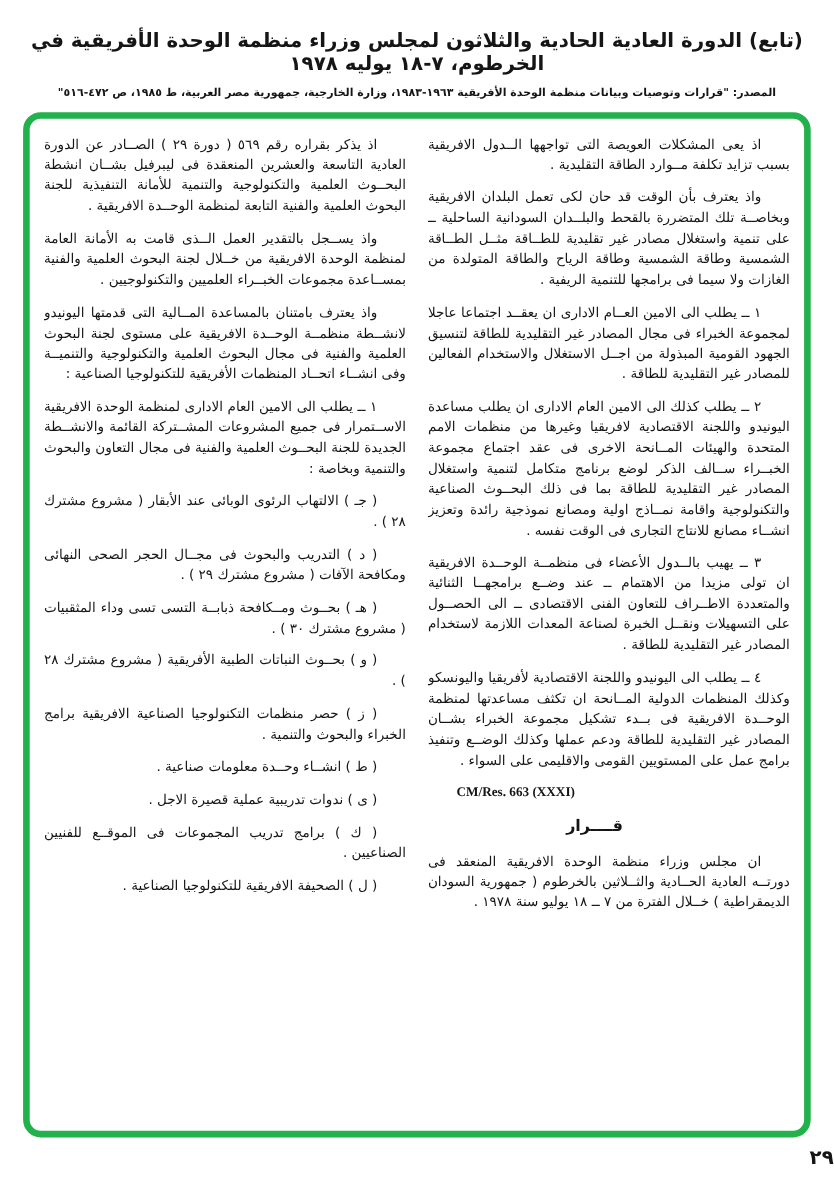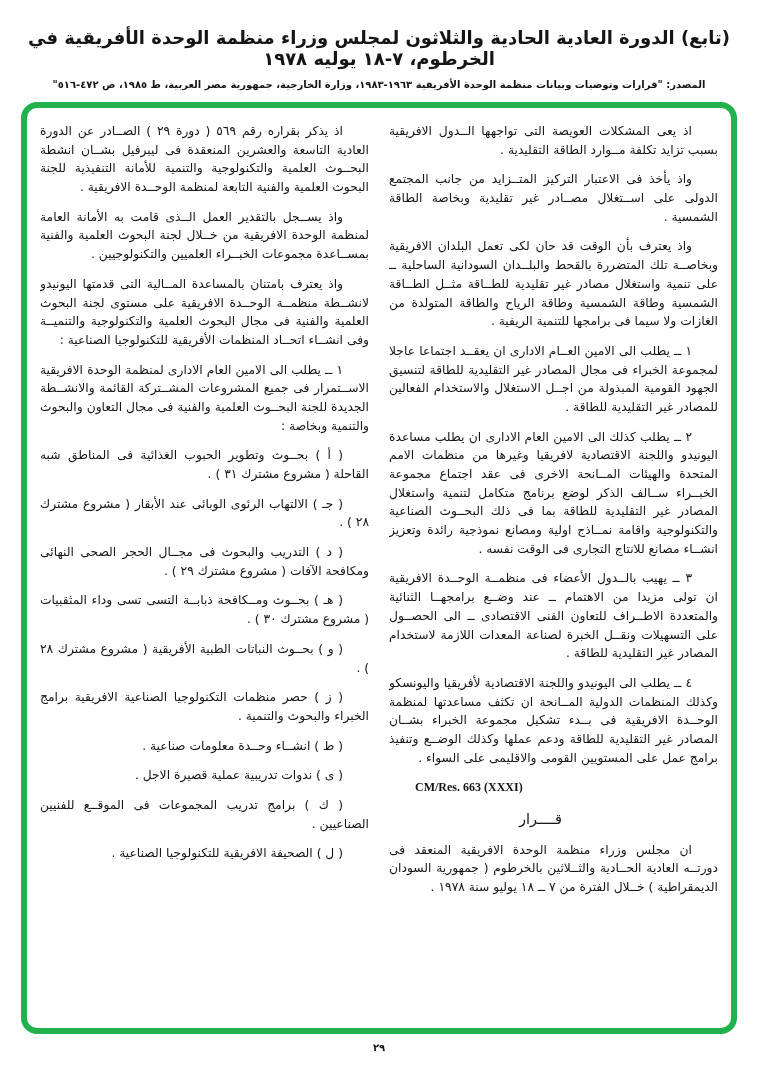--- a/index.html
+++ b/index.html
@@ -59,72 +59,70 @@
     direction:ltr;
     text-align:left;
     font-family:"Liberation Serif",serif;
     font-size:12px;
     font-weight:bold;
     text-indent:0;
     margin:14px 0 16px 0;
   }
   .resolution-title{
     text-align:center;
-    font-weight:normal;
+    font-weight:bold;
     font-size:14.5px;
     text-indent:0;
     margin:0 0 16px 0;
   }
   .resolution-subtitle{
     text-align:center;
     font-weight:bold;
     font-size:12.8px;
     text-indent:0;
     margin:0 0 12px 0;
   }
   .page-number{
     position:absolute;
     left:0;right:0;
     top:1042px;
-    text-align:center;
+    text-align:right;
     font-weight:bold;
-    font-size:10px;
+    font-size:18px;
     direction:rtl;
   }
 </style>
 </head>
 <body>
 
 <header class="page-header">
   <div class="header-line1">(تابع) الدورة العادية الحادية والثلاثون لمجلس وزراء منظمة الوحدة الأفريقية في الخرطوم، ٧-١٨ يوليه ١٩٧٨</div>
   <div class="header-line2">المصدر: "قرارات وتوصيات وبيانات منظمة الوحدة الأفريقية ١٩٦٣-١٩٨٣، وزارة الخارجية، جمهورية مصر العربية، ط ١٩٨٥، ص ٤٧٢-٥١٦"</div>
 </header>
 
 <section class="doc-box">
   <div class="columns">
 
     <div class="col">
       <p>اذ يعى المشكلات العويصة التى تواجهها الــدول الافريقية بسبب تزايد تكلفة مــوارد الطاقة التقليدية .</p>
-      <p>واذ يأخذ فى الاعتبار التركيز المتــزايد من جانب المجتمع الدولى على اســتغلال مصــادر غير تقليدية وبخاصة الطاقة الشمسية .</p>
       <p>واذ يعترف بأن الوقت قد حان لكى تعمل البلدان الافريقية وبخاصــة تلك المتضررة بالقحط والبلــدان السودانية الساحلية ــ على تنمية واستغلال مصادر غير تقليدية للطــاقة مثــل الطــاقة الشمسية وطاقة الشمسية وطاقة الرياح والطاقة المتولدة من الغازات ولا سيما فى برامجها للتنمية الريفية .</p>
       <p>١ ــ يطلب الى الامين العــام الادارى ان يعقــد اجتماعا عاجلا لمجموعة الخبراء فى مجال المصادر غير التقليدية للطاقة لتنسيق الجهود القومية المبذولة من اجــل الاستغلال والاستخدام الفعالين للمصادر غير التقليدية للطاقة .</p>
       <p>٢ ــ يطلب كذلك الى الامين العام الادارى ان يطلب مساعدة اليونيدو واللجنة الاقتصادية لافريقيا وغيرها من منظمات الامم المتحدة والهيئات المــانحة الاخرى فى عقد اجتماع مجموعة الخبــراء ســالف الذكر لوضع برنامج متكامل لتنمية واستغلال المصادر غير التقليدية للطاقة بما فى ذلك البحــوث الصناعية والتكنولوجية واقامة نمــاذج اولية ومصانع نموذجية رائدة وتعزيز انشــاء مصانع للانتاج التجارى فى الوقت نفسه .</p>
       <p>٣ ــ يهيب بالــدول الأعضاء فى منظمــة الوحــدة الافريقية ان تولى مزيدا من الاهتمام ــ عند وضــع برامجهــا الثنائية والمتعددة الاطــراف للتعاون الفنى الاقتصادى ــ الى الحصــول على التسهيلات ونقــل الخبرة لصناعة المعدات اللازمة لاستخدام المصادر غير التقليدية للطاقة .</p>
       <p>٤ ــ يطلب الى اليونيدو واللجنة الاقتصادية لأفريقيا واليونسكو وكذلك المنظمات الدولية المــانحة ان تكثف مساعدتها لمنظمة الوحــدة الافريقية فى بــدء تشكيل مجموعة الخبراء بشــان المصادر غير التقليدية للطاقة ودعم عملها وكذلك الوضــع وتنفيذ برامج عمل على المستويين القومى والاقليمى على السواء .</p>
       <p class="resolution-ref">CM/Res. 663 (XXXI)</p>
       <p class="resolution-title">قــــرار</p>
       <p>ان مجلس وزراء منظمة الوحدة الافريقية المنعقد فى دورتــه العادية الحــادية والثــلاثين بالخرطوم ( جمهورية السودان الديمقراطية ) خــلال الفترة من ٧ ــ ١٨ يوليو سنة ١٩٧٨ .</p>
     </div>
 
     <div class="col">
       <p>اذ يذكر بقراره رقم ٥٦٩ ( دورة ٢٩ ) الصــادر عن الدورة العادية التاسعة والعشرين المنعقدة فى ليبرفيل بشــان انشطة البحــوث العلمية والتكنولوجية والتنمية للأمانة التنفيذية للجنة البحوث العلمية والفنية التابعة لمنظمة الوحــدة الافريقية .</p>
       <p>واذ يســجل بالتقدير العمل الــذى قامت به الأمانة العامة لمنظمة الوحدة الافريقية من خــلال لجنة البحوث العلمية والفنية بمســاعدة مجموعات الخبــراء العلميين والتكنولوجيين .</p>
       <p>واذ يعترف بامتنان بالمساعدة المــالية التى قدمتها اليونيدو لانشــطة منظمــة الوحــدة الافريقية على مستوى لجنة البحوث العلمية والفنية فى مجال البحوث العلمية والتكنولوجية والتنميــة وفى انشــاء اتحــاد المنظمات الأفريقية للتكنولوجيا الصناعية :</p>
       <p>١ ــ يطلب الى الامين العام الادارى لمنظمة الوحدة الافريقية الاســتمرار فى جميع المشروعات المشــتركة القائمة والانشــطة الجديدة للجنة البحــوث العلمية والفنية فى مجال التعاون والبحوث والتنمية وبخاصة :</p>
-      <p>( أ ) بحــوث وتطوير الحبوب الغذائية فى المناطق شبه القاحلة ( مشروع مشترك ٣١ ) .</p>
       <p>( جـ ) الالتهاب الرئوى الوبائى عند الأبقار ( مشروع مشترك ٢٨ ) .</p>
       <p>( د ) التدريب والبحوث فى مجــال الحجر الصحى النهائى ومكافحة الآفات ( مشروع مشترك ٢٩ ) .</p>
       <p>( هـ ) بحــوث ومــكافحة ذبابــة التسى تسى وداء المثقبيات ( مشروع مشترك ٣٠ ) .</p>
       <p>( و ) بحــوث النباتات الطبية الأفريقية ( مشروع مشترك ٢٨ ) .</p>
       <p>( ز ) حصر منظمات التكنولوجيا الصناعية الافريقية برامج الخبراء والبحوث والتنمية .</p>
       <p>( ط ) انشــاء وحــدة معلومات صناعية .</p>
       <p>( ى ) ندوات تدريبية عملية قصيرة الاجل .</p>
       <p>( ك ) برامج تدريب المجموعات فى الموقــع للفنيين الصناعيين .</p>
       <p>( ل ) الصحيفة الافريقية للتكنولوجيا الصناعية .</p>
     </div>

